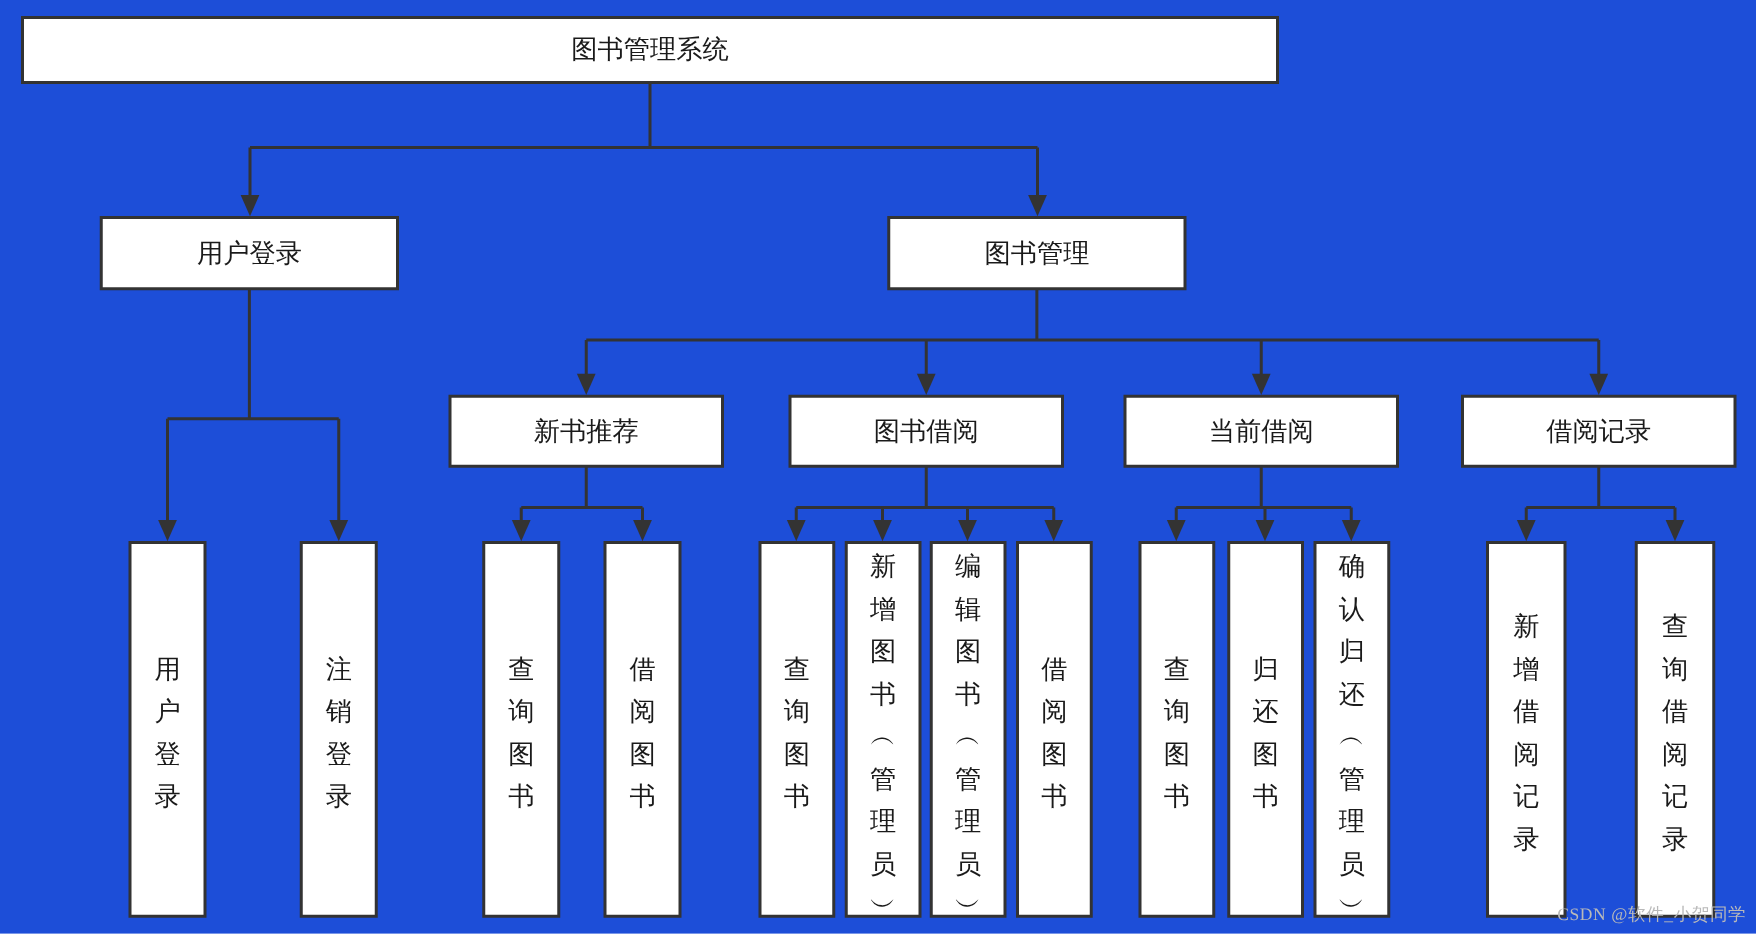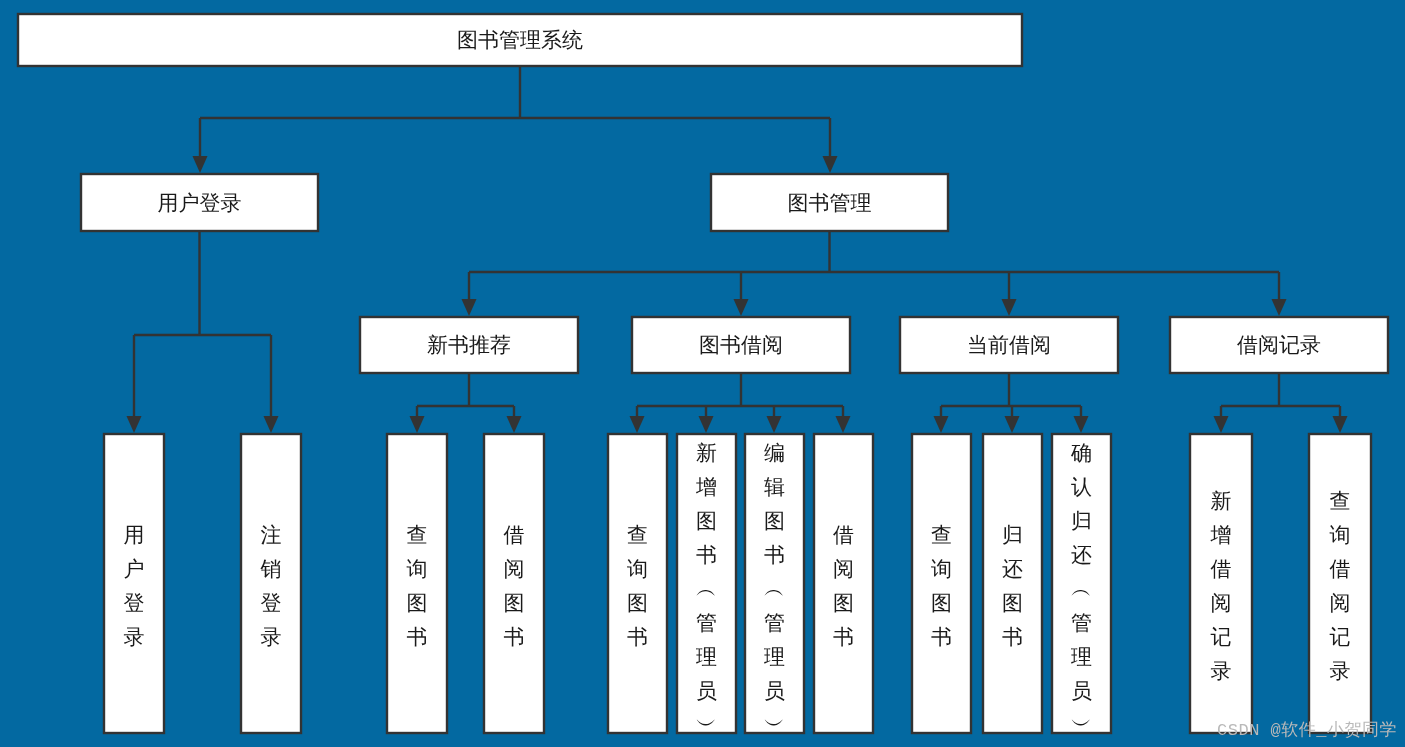--- a/index.html
+++ b/index.html
@@ -8,21 +8,21 @@
     padding: 0;
     background: #ffffff;
   }
   body {
     font-family: "Liberation Sans", "DejaVu Sans", sans-serif;
   }
   #diagram-root {
     position: relative;
     width: 1405px;
     height: 747px;
-    background: #0369a1;
+    background: #1d4ed8;
     overflow: hidden;
   }
   svg#tree-svg {
     position: absolute;
     top: 0;
     left: 0;
     width: 1405px;
     height: 747px;
     display: block;
   }
@@ -51,22 +51,22 @@
   .node-label-v {
     fill: #1a1a1a;
     font-family: "DejaVu Sans", "Liberation Sans", sans-serif;
     font-size: 21px;
     text-anchor: middle;
   }
   .watermark {
     position: absolute;
     right: 8px;
     bottom: 6px;
-    font-family: Liberation Mono, monospace;
-    font-size: 17px;
+    font-family: Liberation Serif, serif;
+    font-size: 14px;
     color: #b9b9b9;
     letter-spacing: 0.5px;
     white-space: nowrap;
     user-select: none;
   }
 </style>
 </head>
 <body>
 
 <div id="diagram-root">

